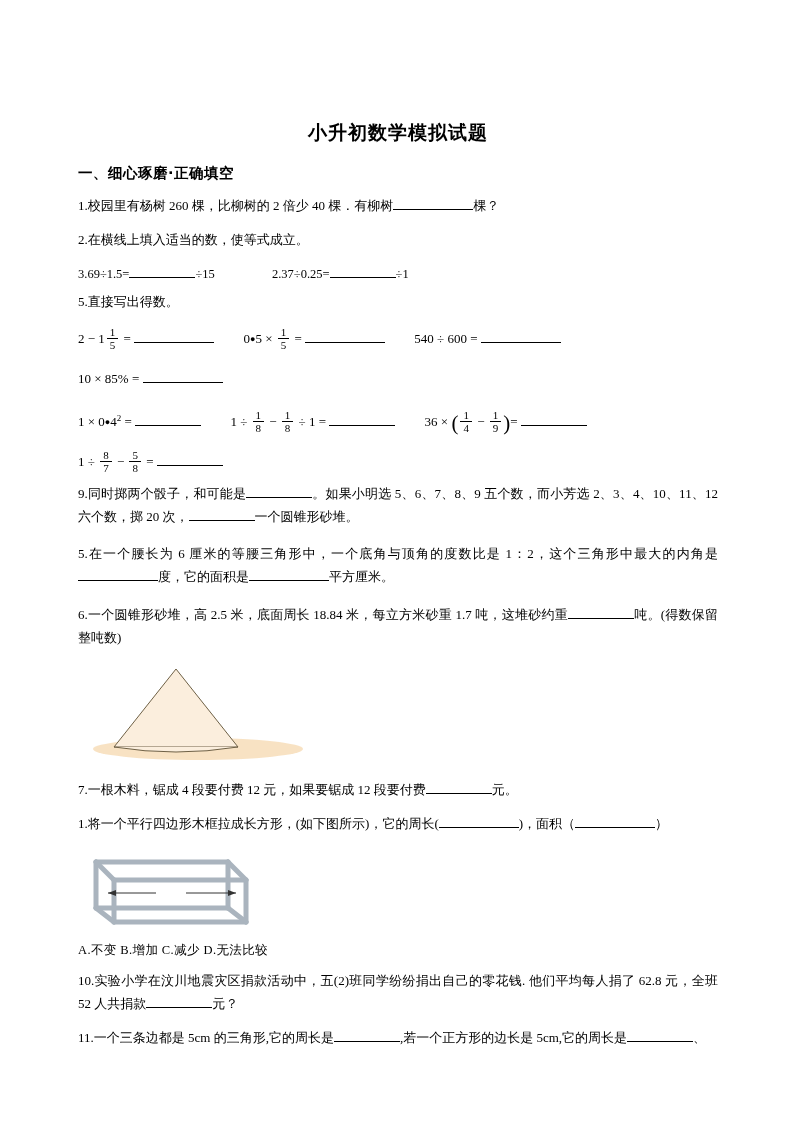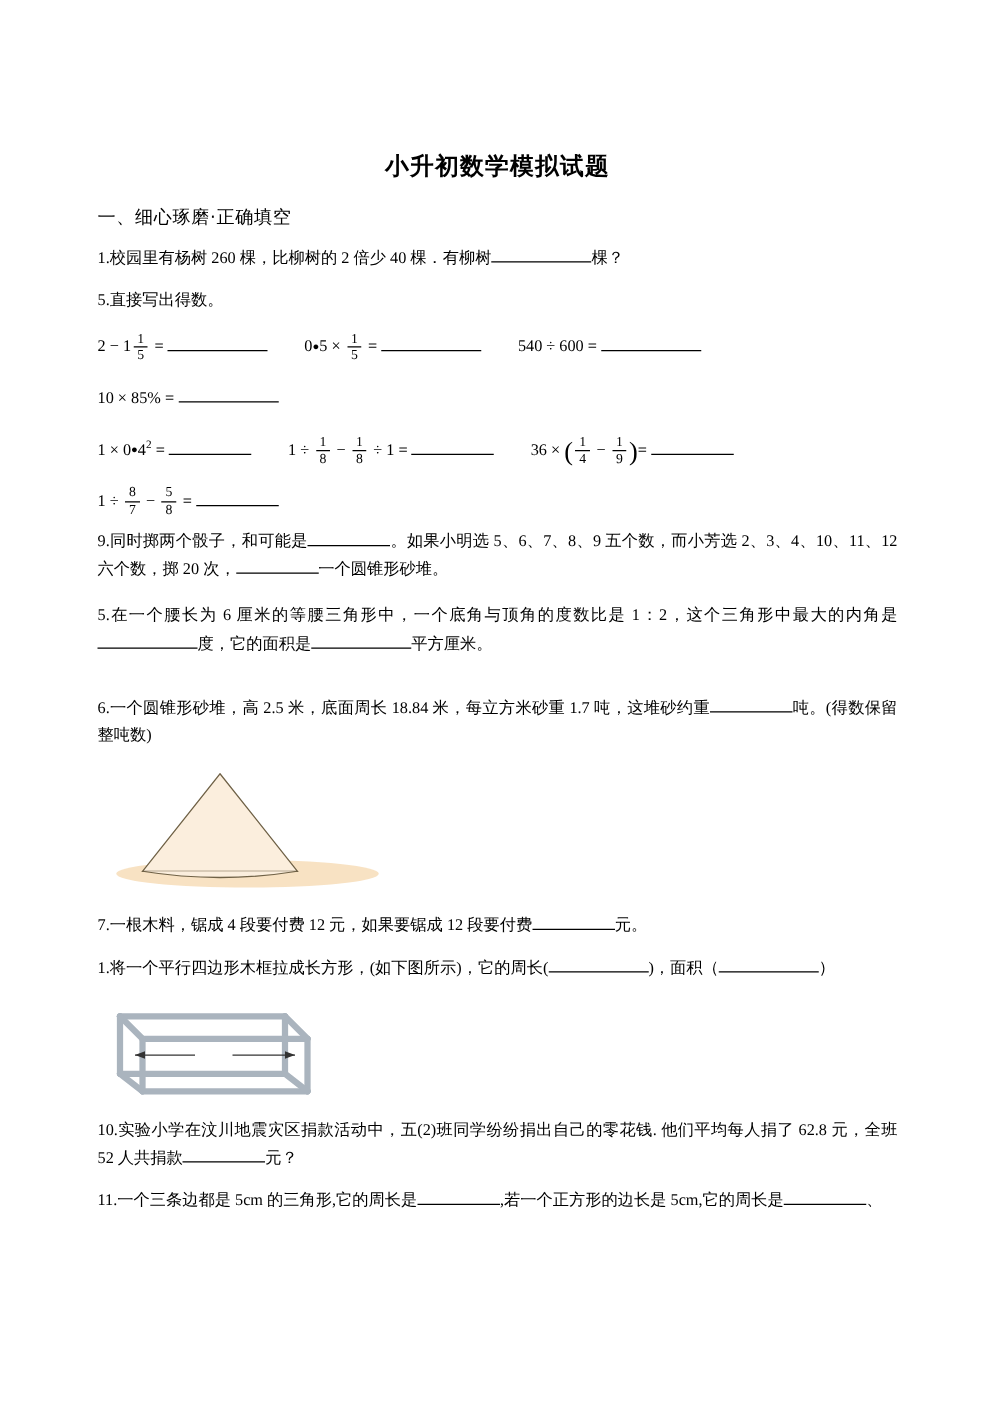--- a/index.html
+++ b/index.html
@@ -31,21 +31,21 @@
   .doc-title {
     text-align: center;
     font-size: 19px;
     font-weight: bold;
     font-family: "DejaVu Sans", sans-serif;
     letter-spacing: 1px;
     margin-bottom: 18px;
   }
   .section-head {
     font-size: 14.5px;
-    font-weight: normal;
+    font-weight: bold;
     font-family: "DejaVu Sans", sans-serif;
     margin: 6px 0 12px 0;
     letter-spacing: 0.5px;
   }
   .q {
     font-size: 13px;
     line-height: 1.75;
     margin: 0 0 11px 0;
     text-align: justify;
   }
@@ -114,20 +114,31 @@
   <div class="content">
 
     <div class="doc-title">小升初数学模拟试题</div>
 
     <div class="section-head">一、细心琢磨·正确填空</div>
 
     <div class="q">
       <span>1.校园里有杨树 260 棵，比柳树的 2 倍少 40 棵．有柳树</span><span class="blank lg"></span><span>棵？</span>
     </div>
 
+    <div class="q">
+      <span>2.在横线上填入适当的数，使等式成立。</span>
+    </div>
+    <div class="eqrow" style="line-height:1.9;">
+      <span class="mitem">
+        <span>3.69÷1.5=</span><span class="blank md"></span><span>÷15</span>
+      </span>
+      <span class="mitem" style="margin-left:28px;">
+        <span>2.37÷0.25=</span><span class="blank md"></span><span>÷1</span>
+      </span>
+    </div>
 
     <div class="q" style="margin-bottom:4px;">
       <span>5.直接写出得数。</span>
     </div>
 
     <div class="mathline">
       <span class="mitem">
         2 − 1<span class="frac"><span class="num">1</span><span class="den">5</span></span> = <span class="blank lg"></span>
       </span>
       <span class="mitem">
@@ -157,21 +168,21 @@
     </div>
 
     <div class="q">
       <span>9.同时掷两个骰子，和可能是</span><span class="blank md"></span><span>。如果小明选 5、6、7、8、9 五个数，而小芳选 2、3、4、10、11、12 六个数，掷 20 次，</span><span class="blank md"></span><span>一个圆锥形砂堆。</span>
     </div>
 
     <div class="q" style="margin-top:14px;">
       <span>5.在一个腰长为 6 厘米的等腰三角形中，一个底角与顶角的度数比是 1：2，这个三角形中最大的内角是</span><span class="blank lg"></span><span>度，它的面积是</span><span class="blank lg"></span><span>平方厘米。</span>
     </div>
 
-    <div class="q" style="margin-top:28px;">
+    <div class="q" style="margin-top:16px;">
       <span>6.一个圆锥形砂堆，高 2.5 米，底面周长 18.84 米，每立方米砂重 1.7 吨，这堆砂约重</span><span class="blank md"></span><span>吨。(得数保留整吨数)</span>
     </div>
 
     <div class="fig-cone">
       <svg width="300" height="112" viewBox="0 0 300 112">
         <ellipse cx="120" cy="88" rx="105" ry="11" fill="#f7ddb8" opacity="0.85"></ellipse>
         <path d="M 98 8 L 160 86 L 36 86 Z" fill="#fbeedd" stroke="#6f6146" stroke-width="1"></path>
         <path d="M 36 86 Q 98 96 160 86" fill="#fbeedd" stroke="#6f6146" stroke-width="1"></path>
       </svg>
     </div>
@@ -202,20 +213,21 @@
         </g>
         <g stroke="#333333" stroke-width="1" fill="none">
           <line x1="30" y1="47" x2="78" y2="47"></line>
           <polygon points="30,47 38,44 38,50" fill="#333333" stroke="none"></polygon>
           <line x1="108" y1="47" x2="158" y2="47"></line>
           <polygon points="158,47 150,44 150,50" fill="#333333" stroke="none"></polygon>
         </g>
       </svg>
     </div>
 
+    <div class="opts">A.不变    B.增加  C.减少    D.无法比较</div>
 
 
     <div class="q">
       <span>10.实验小学在汶川地震灾区捐款活动中，五(2)班同学纷纷捐出自己的零花钱. 他们平均每人捐了 62.8 元，全班 52 人共捐款</span><span class="blank md"></span><span>元？</span>
     </div>
 
     <div class="q" style="margin-top:0;">
       <span>11.一个三条边都是 5cm 的三角形,它的周长是</span><span class="blank md"></span><span>,若一个正方形的边长是 5cm,它的周长是</span><span class="blank md"></span><span>、</span>
     </div>
 

